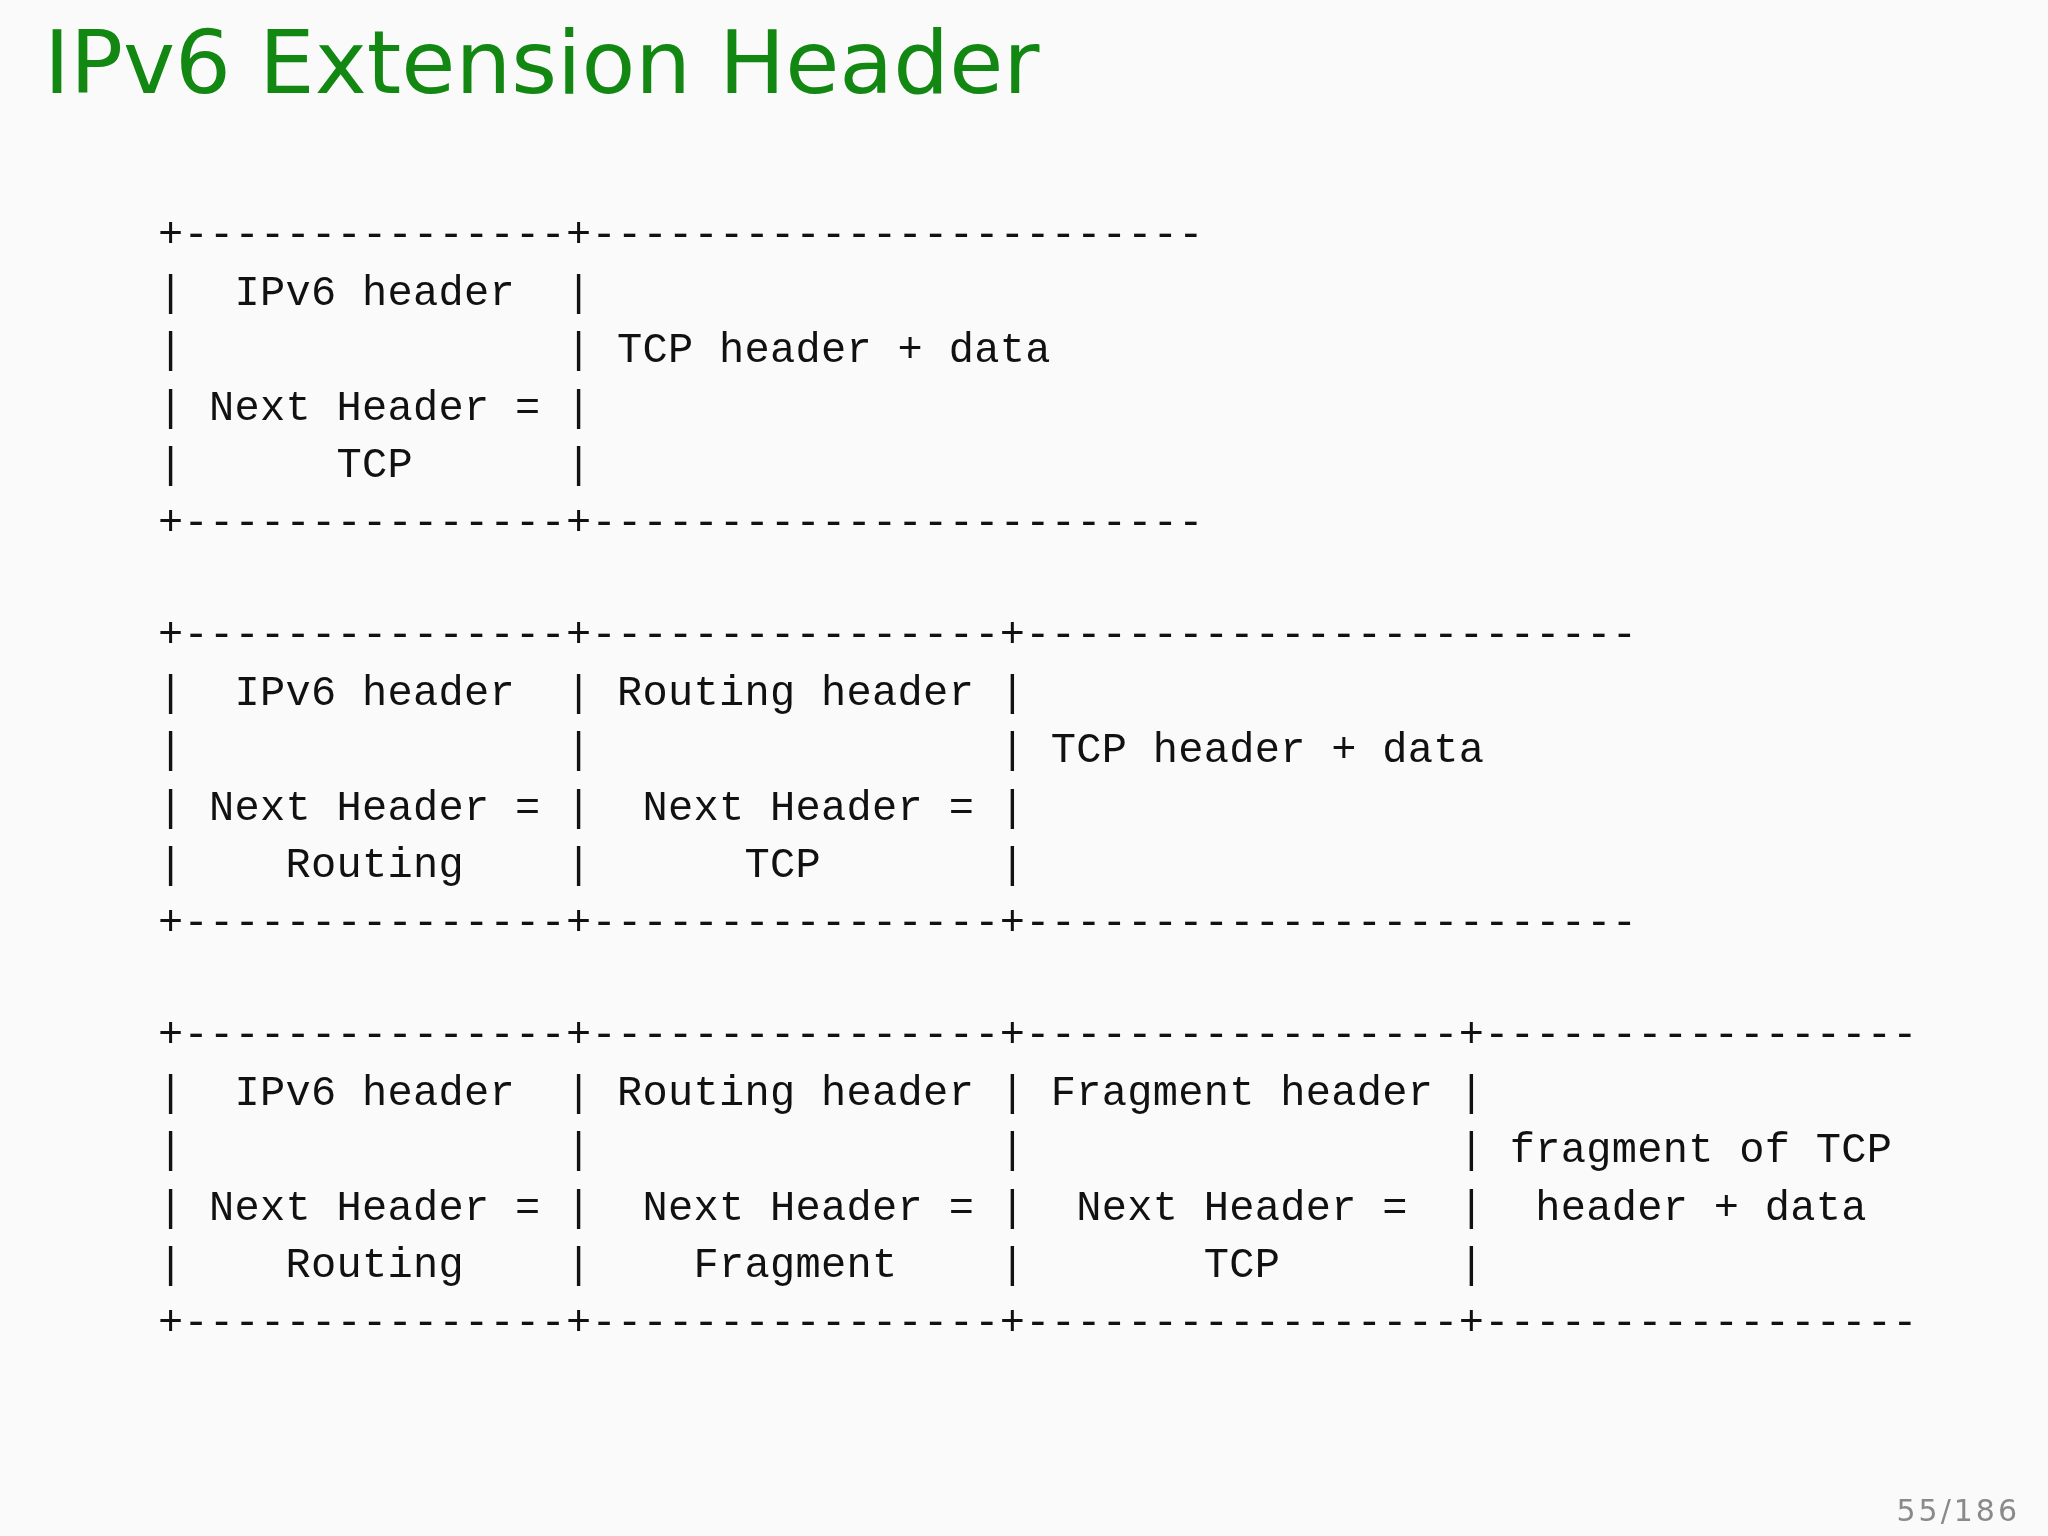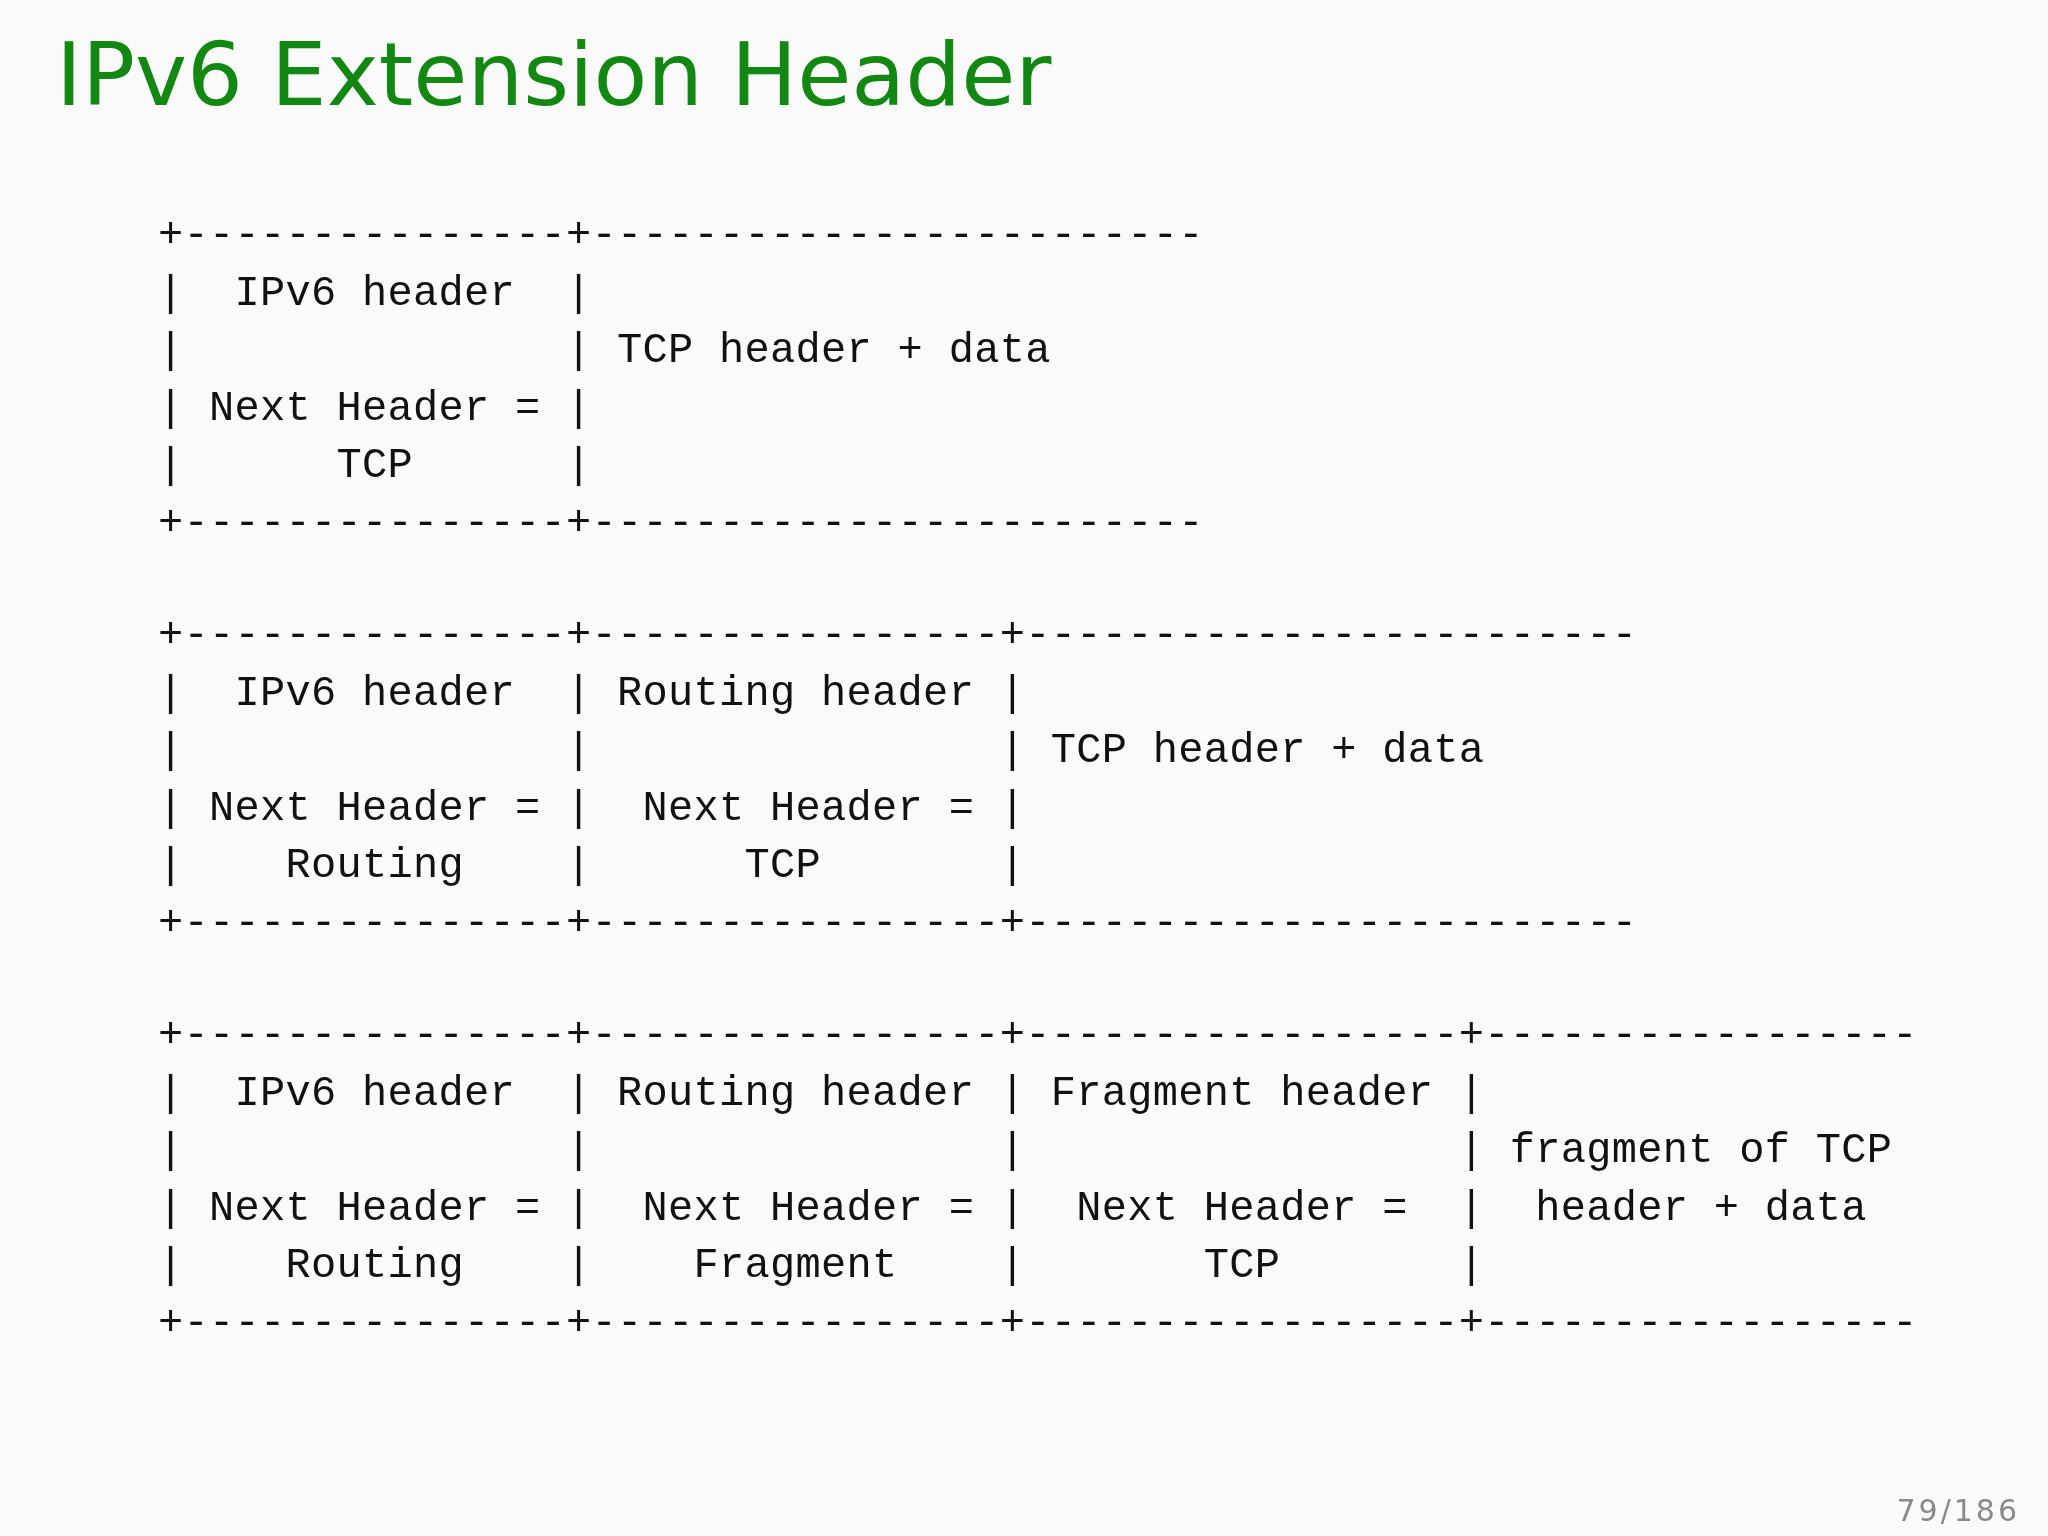--- a/index.html
+++ b/index.html
@@ -11,21 +11,21 @@
     height: 1536px;
     position: relative;
     overflow: hidden;
     background: var(--bg-color, #fafafa);
     font-family: "DejaVu Sans", sans-serif;
   }
   .slide-title {
     position: absolute;
     left: 44px;
     top: 12px;
-    margin: 12px;
+    margin: 0;
     font-family: "DejaVu Sans", sans-serif;
     font-weight: normal;
     font-size: 88px;
     line-height: 1.15;
     color: var(--title-color, #128712);
     white-space: nowrap;
   }
   pre.ascii-diagram {
     position: absolute;
     left: 158px;
@@ -71,15 +71,15 @@
 |    Routing    |      TCP       |
 +---------------+----------------+------------------------</pre>
 
   <pre class="ascii-diagram" id="diagram-3">+---------------+----------------+-----------------+-----------------
 |  IPv6 header  | Routing header | Fragment header |
 |               |                |                 | fragment of TCP
 | Next Header = |  Next Header = |  Next Header =  |  header + data
 |    Routing    |    Fragment    |       TCP       |
 +---------------+----------------+-----------------+-----------------</pre>
 
-  <div class="page-number">79/186</div>
+  <div class="page-number">55/186</div>
 
 </main>
 
 </body></html>

